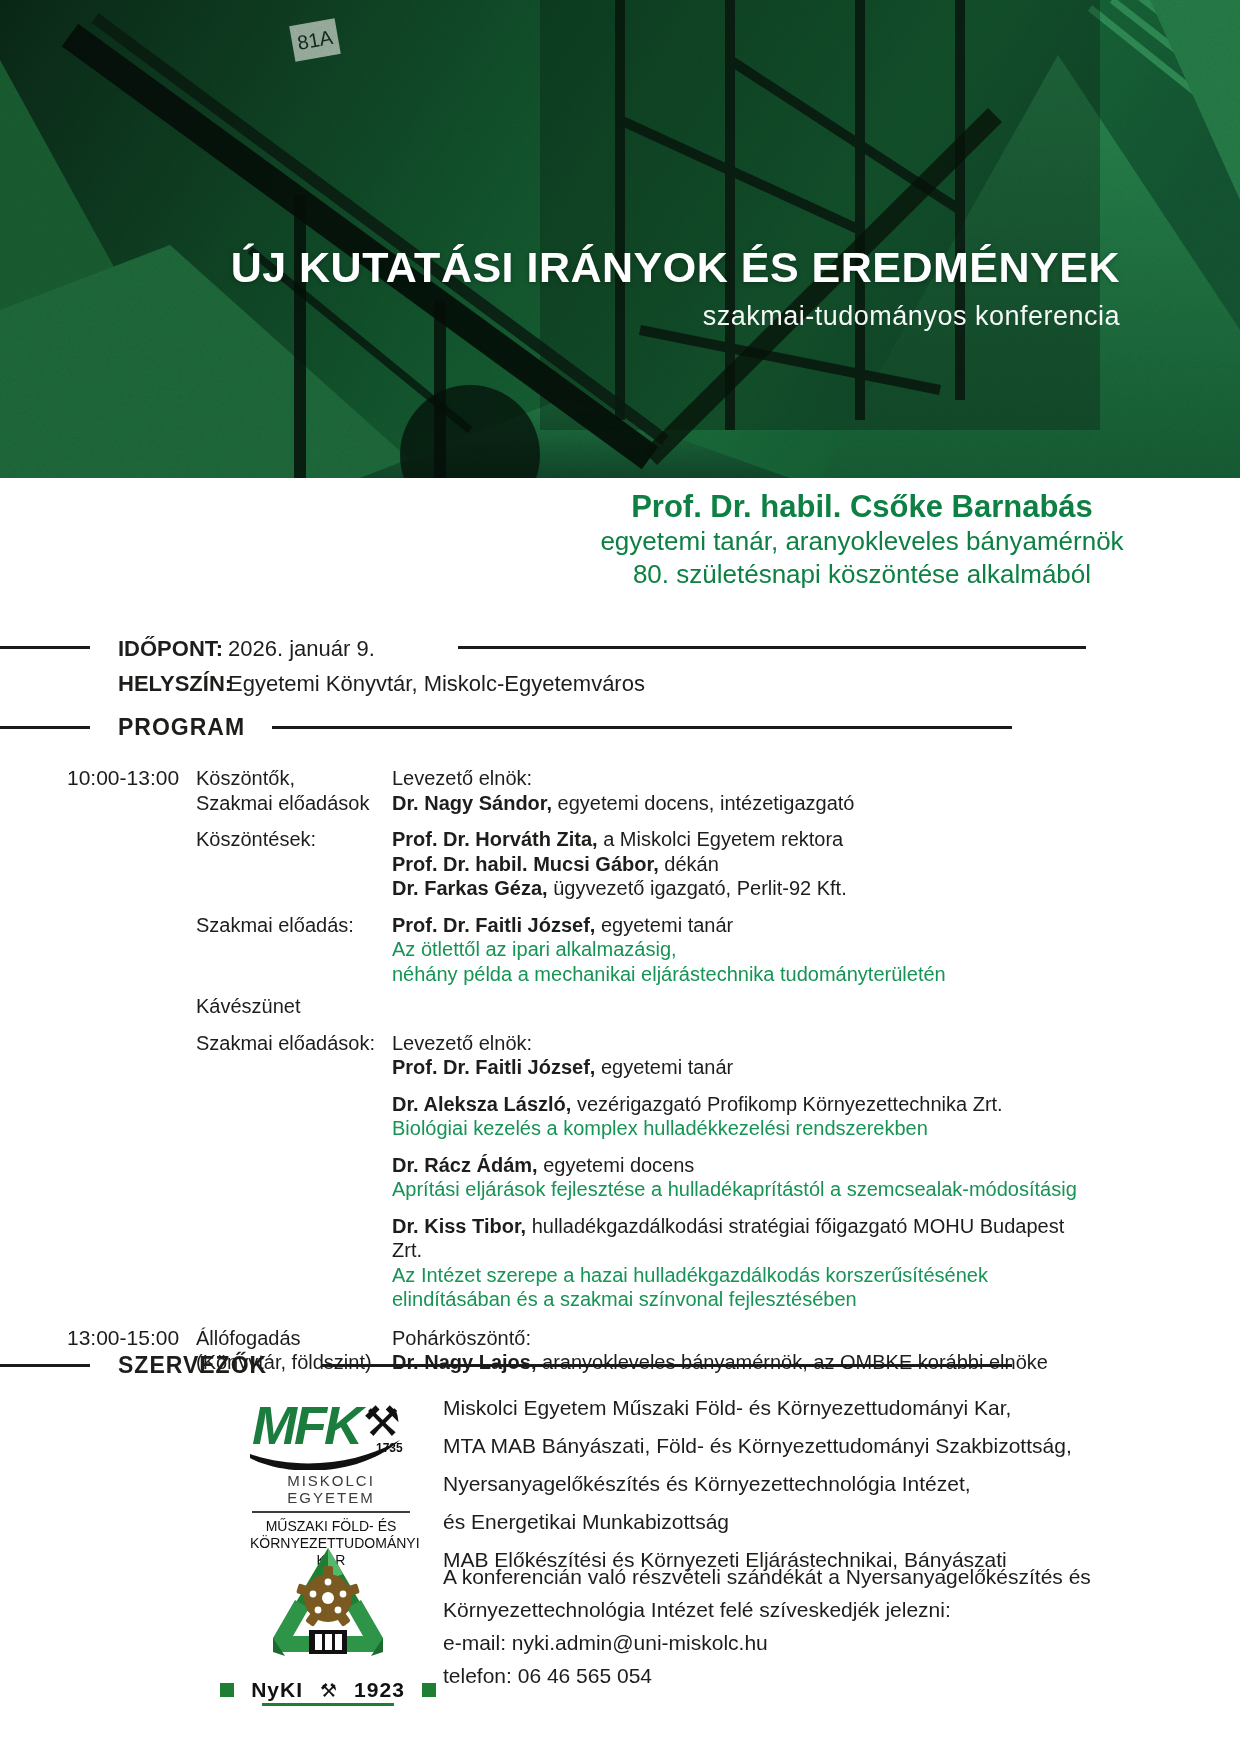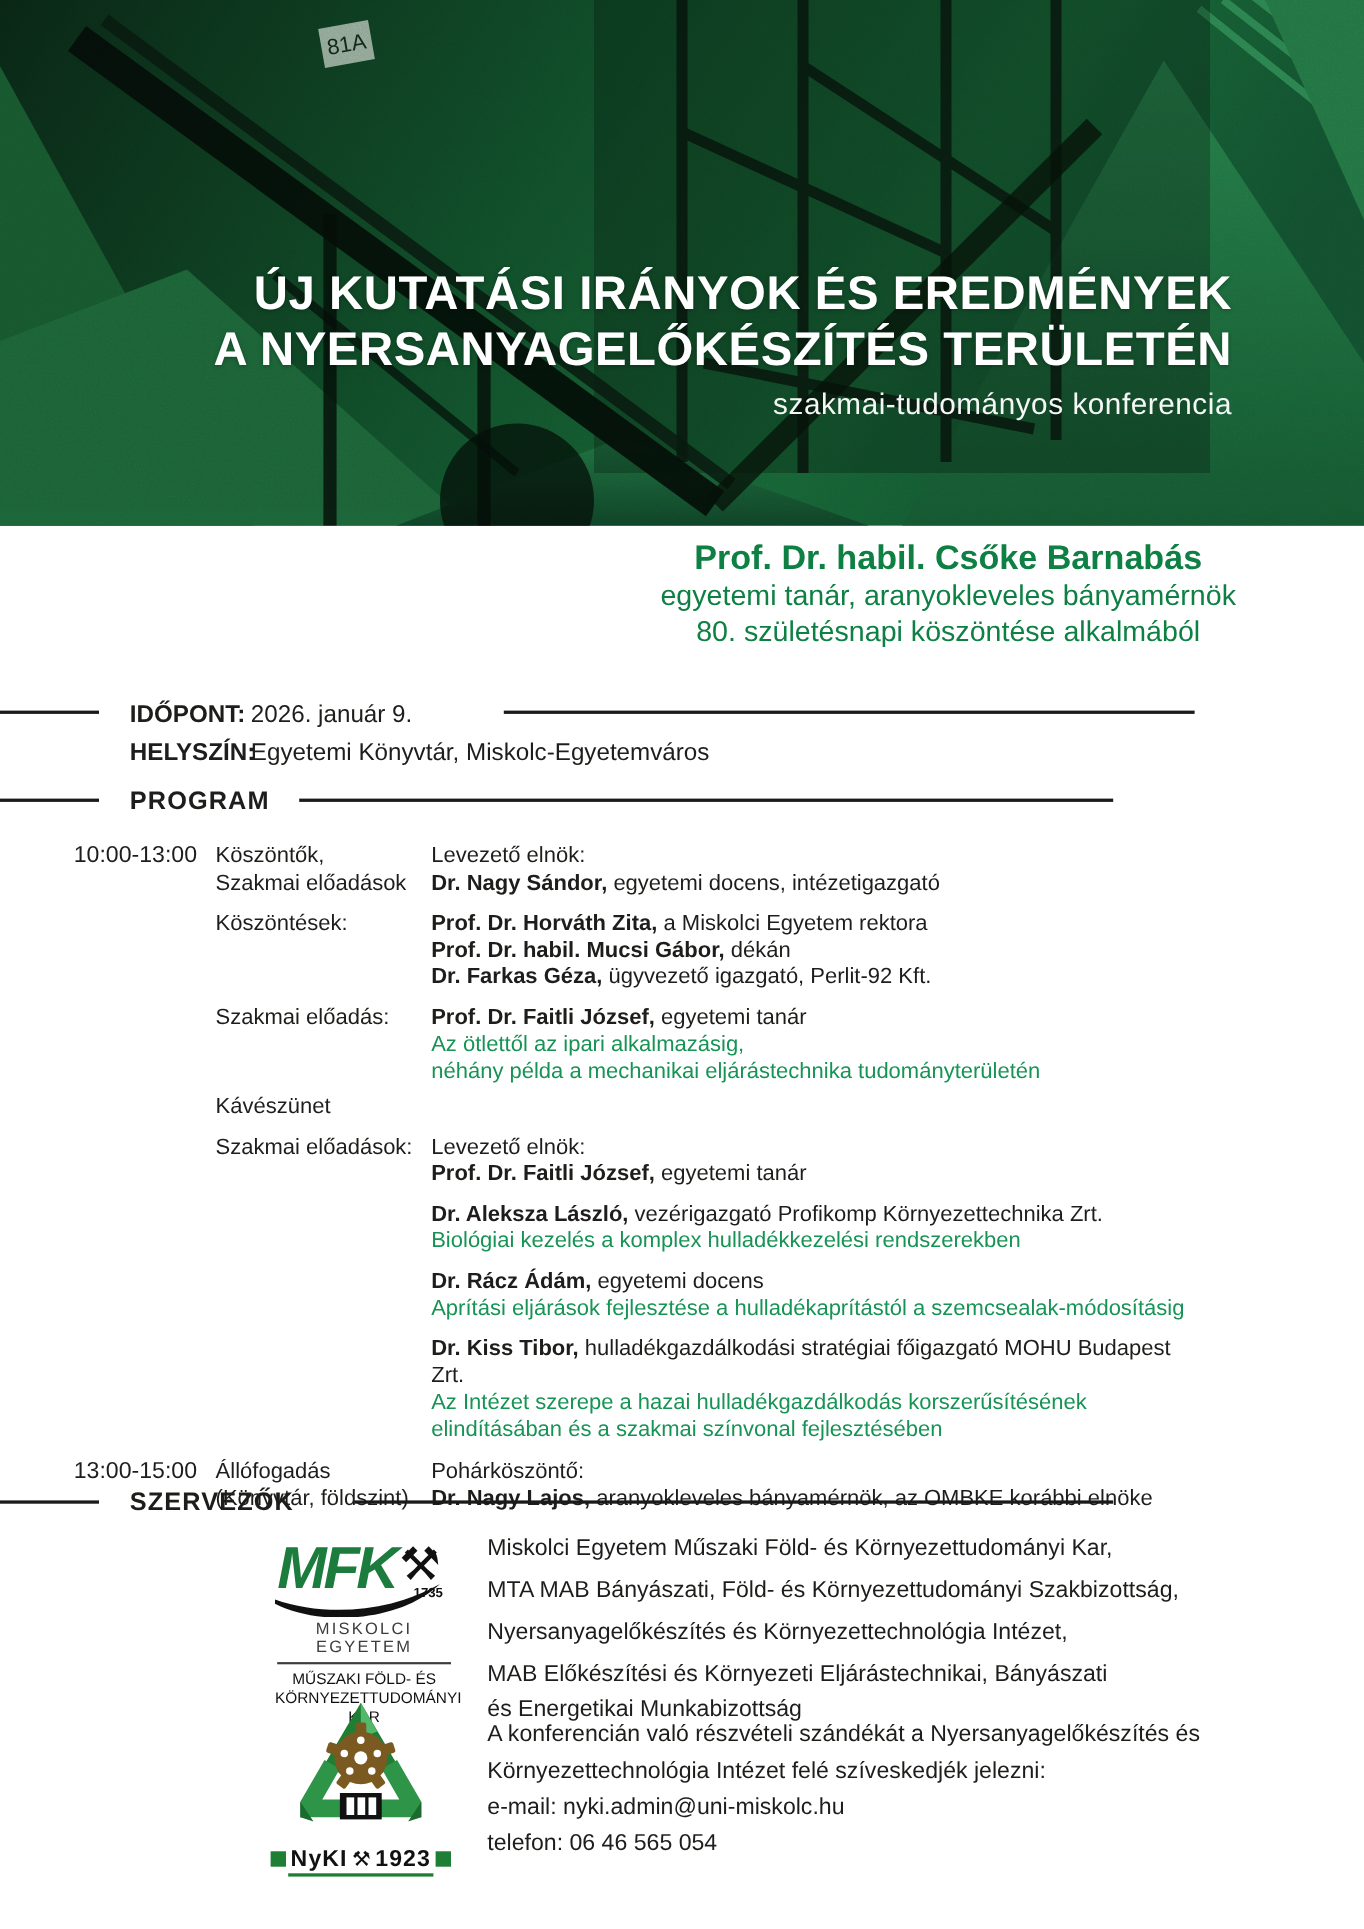--- a/index.html
+++ b/index.html
@@ -57,21 +57,21 @@
   
   .mfk{position:absolute;top:1392px;left:250px;width:162px;text-align:center}
   .mfk svg{display:block;margin:0 auto}
   .mfk .univ{font-size:15px;letter-spacing:2px;color:#3c3c3c;margin-top:2px}
   .mfk .sep{height:2px;background:#3c3c3c;margin:5px 2px}
   .mfk .fac{font-size:14px;font-weight:400;line-height:17px;color:#111}
 
   
   .nyki{position:absolute;top:1546px;left:262px;width:132px;text-align:center}
   .nyki svg{display:block;margin:0 auto}
-  .nyki .banner{display:flex;align-items:center;justify-content:center;gap:4px;margin-top:2px;border-bottom:3px solid #1e7e34;padding-bottom:1px}
+  .nyki .banner{display:flex;align-items:center;justify-content:center;gap:17px;margin-top:2px;border-bottom:3px solid #1e7e34;padding-bottom:1px}
   .nyki .bar{width:14px;height:14px;background:#1e7e34;flex:none}
   .nyki .bn{font-size:21px;font-weight:900;color:#111;letter-spacing:1px}
   .nyki .hicon{font-size:19px;color:#111;line-height:1}
 </style>
 </head>
 <body>
 
 <div class="poster">
 
   <div class="hero">
@@ -139,21 +139,20 @@
       <g transform="rotate(-10 315 40)">
         <rect x="292" y="22" width="46" height="36" fill="#cfe0d2" opacity="0.85"></rect>
         <text x="315" y="47" text-anchor="middle" font-size="20" fill="#17301f" font-family="Liberation Sans, sans-serif">81A</text>
       </g>
 
       <rect width="1240" height="478" filter="url(#grain)" opacity="0.16"></rect>
     </svg>
 
     <div class="hero-text">
       <h1>ÚJ KUTATÁSI IRÁNYOK ÉS EREDMÉNYEK</h1>
-      <h1>A NYERSANYAGELŐKÉSZÍTÉS TERÜLETÉN</h1>
       <div class="hero-sub">szakmai-tudományos konferencia</div>
     </div>
   </div>
 
   <div class="honoree">
     <div class="name">Prof. Dr. habil. Csőke Barnabás</div>
     <div class="line">egyetemi tanár, aranyokleveles bányamérnök</div>
     <div class="line">80. születésnapi köszöntése alkalmából</div>
   </div>
 
@@ -296,22 +295,22 @@
     <div class="sep"></div>
     <div class="fac">MŰSZAKI FÖLD- ÉS</div>
     <div class="fac">KÖRNYEZETTUDOMÁNYI</div>
     <div class="fac">KAR</div>
   </div>
 
   <div class="org-text">
     <p>Miskolci Egyetem Műszaki Föld- és Környezettudományi Kar,</p>
     <p>MTA MAB Bányászati, Föld- és Környezettudományi Szakbizottság,</p>
     <p>Nyersanyagelőkészítés és Környezettechnológia Intézet,</p>
+    <p>és Energetikai Munkabizottság</p>
     <p style="margin-bottom:0">MAB Előkészítési és Környezeti Eljárástechnikai, Bányászati</p>
-    <p>és Energetikai Munkabizottság</p>
   </div>
 
   <div class="nyki">
     <svg width="126" height="130" viewBox="0 0 126 130">
       <g>
         <path d="M63,2 L96,58 L82,66 L63,34 L44,66 L30,58 Z" fill="#1e7e34"></path>
         <path d="M63,2 L78,28 L63,34 Z" fill="#53b96a"></path>
         <path d="M8,92 L30,54 L44,62 L28,90 L62,90 L62,106 L8,106 Z" fill="#2e9447"></path>
         <path d="M8,92 L20,110 L8,106 Z" fill="#1b6b2f"></path>
         <path d="M118,92 L96,54 L82,62 L98,90 L64,90 L64,106 L118,106 Z" fill="#2e9447"></path>

